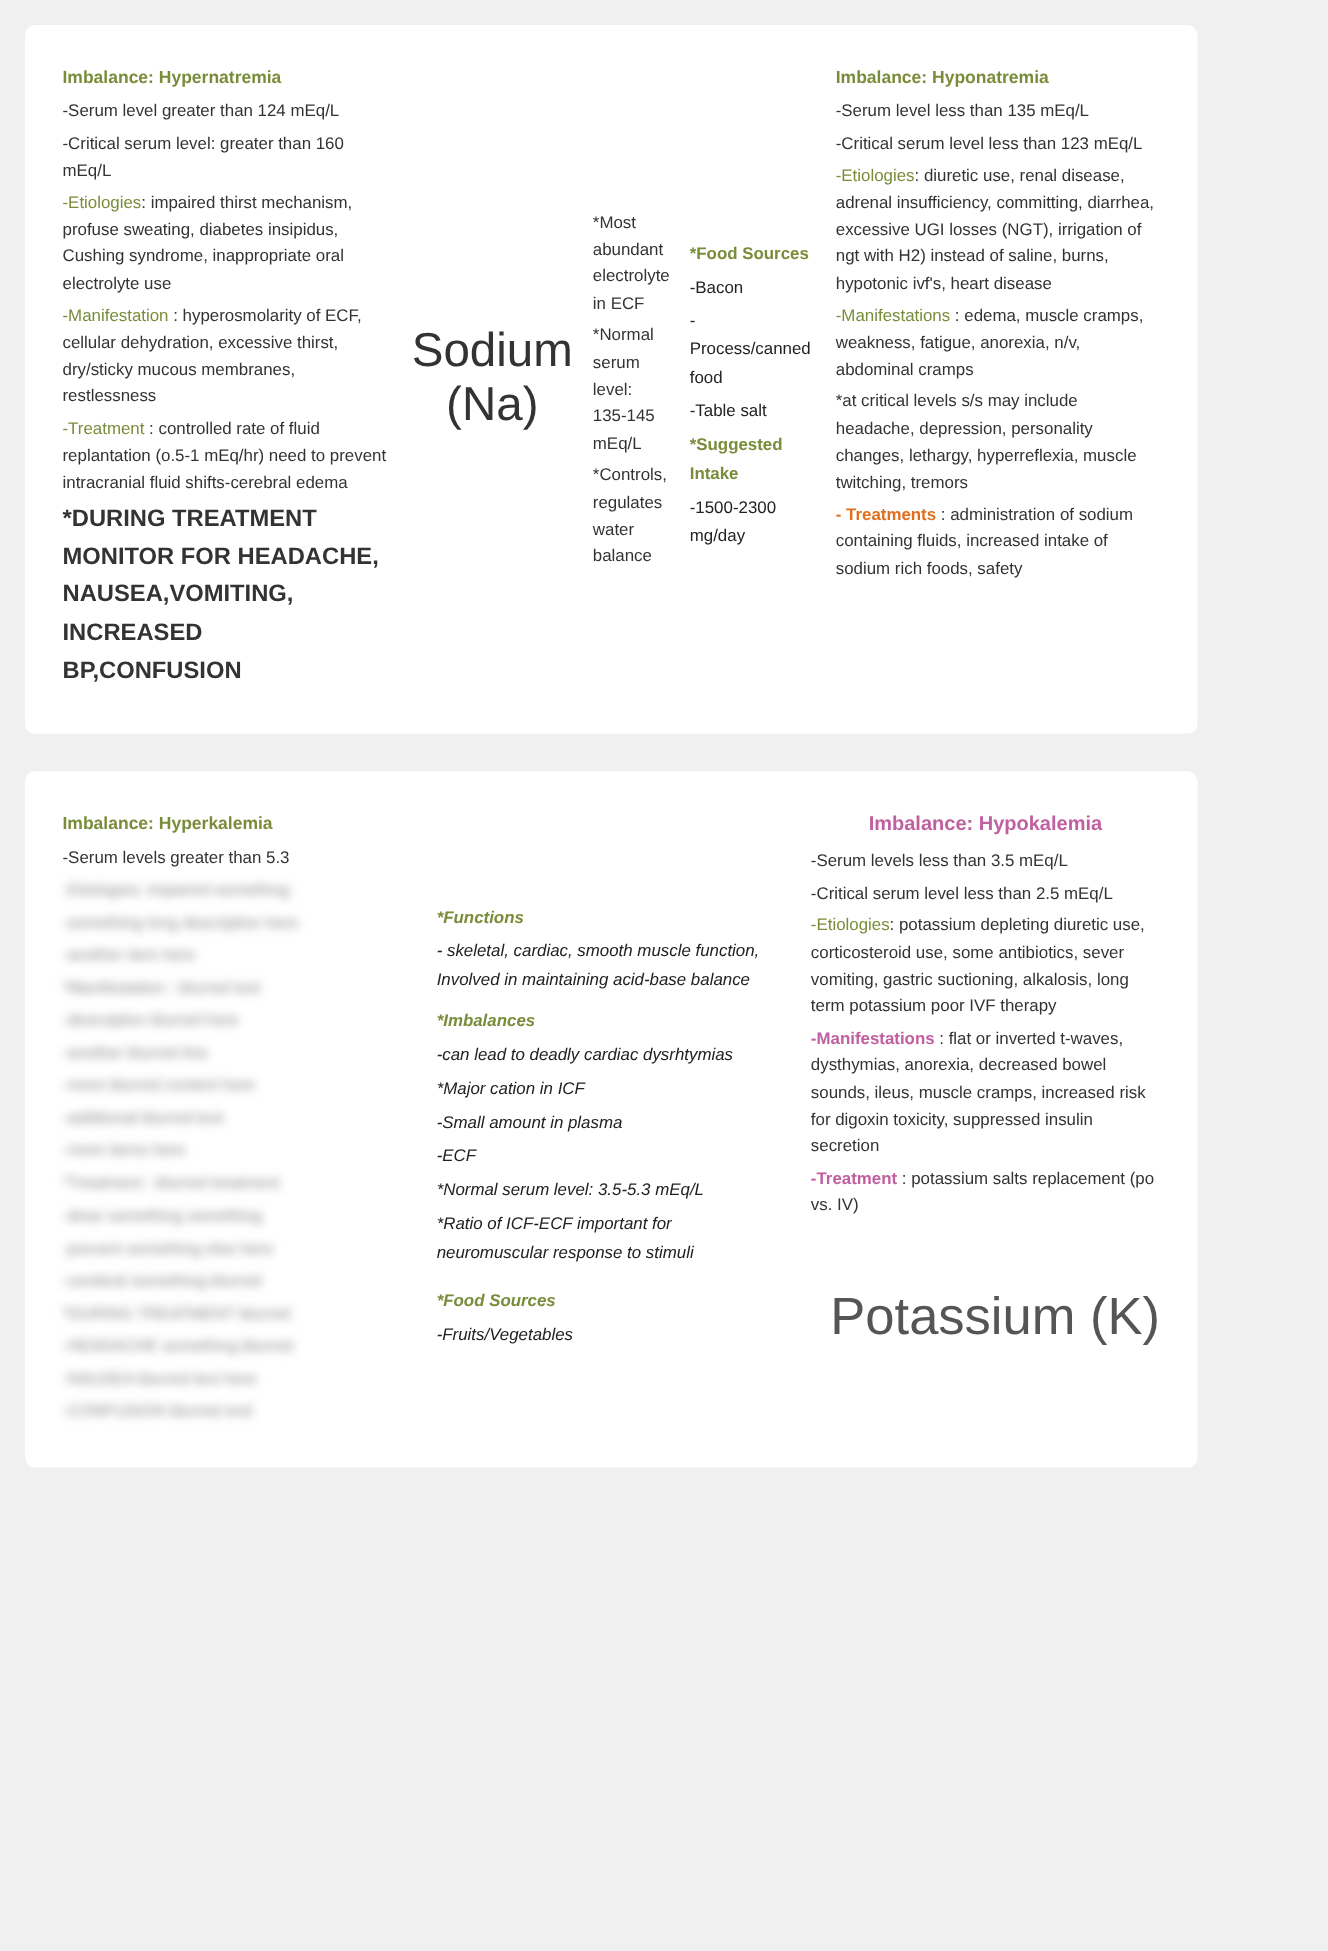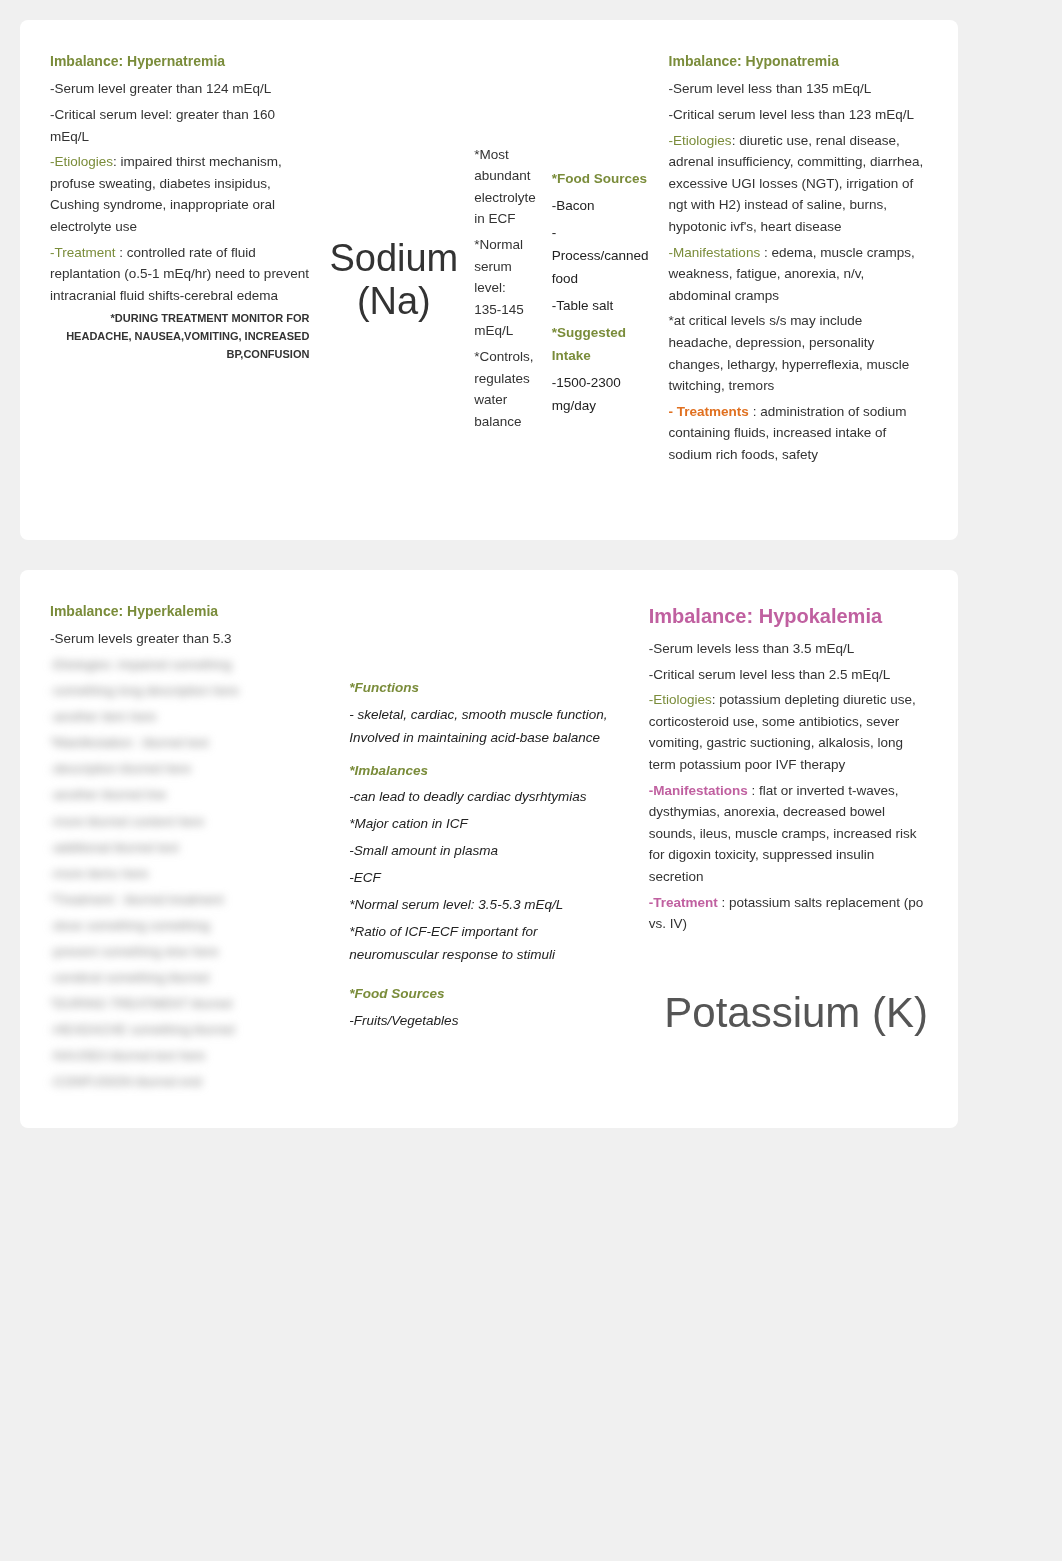--- a/index.html
+++ b/index.html
@@ -94,38 +94,38 @@
     .highlight-orange {
       color: #e07020;
       font-weight: bold;
     }
     .highlight-pink {
       color: #c060a0;
       font-weight: bold;
     }
     .monitor-text {
       font-weight: bold;
-      font-size: 11px;
-      text-align: right;
+      font-size: 19px;
     }
     p { margin-bottom: 4px; }
 
     
     .blurred-section {
       filter: blur(4px);
       color: #888;
       font-size: 13px;
       line-height: 1.7;
     }
 
     .hypokalemia-title {
       color: #c060a0;
       font-weight: bold;
-      font-size: 20px;
+      font-size: 16px;
       margin-bottom: 6px;
+      text-align: center;
     }
 
     .potassium-title {
       font-size: 42px;
       color: #555;
       text-align: right;
       margin-top: auto;
       padding-top: 40px;
     }
   </style>
@@ -135,20 +135,23 @@
 <div class="page">
 
   <div class="card sodium-card">
 
     <div class="left-col">
       <div class="imbalance-title">Imbalance: Hypernatremia</div>
       <p>-Serum level greater than 124 mEq/L</p>
       <p>-Critical serum level: greater than 160 mEq/L</p>
       <p>
         <span class="highlight-link">-Etiologies</span><span>: impaired thirst mechanism, profuse sweating, diabetes insipidus, Cushing syndrome, inappropriate oral electrolyte use</span>
+      </p>
+      <p>
+        <span class="highlight-link">-Manifestation</span><span> : hyperosmolarity of ECF, cellular dehydration, excessive thirst, dry/sticky mucous membranes, restlessness</span>
       </p>
       <p>
         <span class="highlight-link">-Treatment</span><span> : controlled rate of fluid replantation (o.5-1 mEq/hr) need to prevent intracranial fluid shifts-cerebral edema</span>
       </p>
       <p class="monitor-text">*DURING TREATMENT MONITOR FOR HEADACHE, NAUSEA,VOMITING, INCREASED BP,CONFUSION</p>
     </div>
 
     <div class="center-col">
       <div class="element-title">Sodium (Na)</div>
       <div class="center-info">

